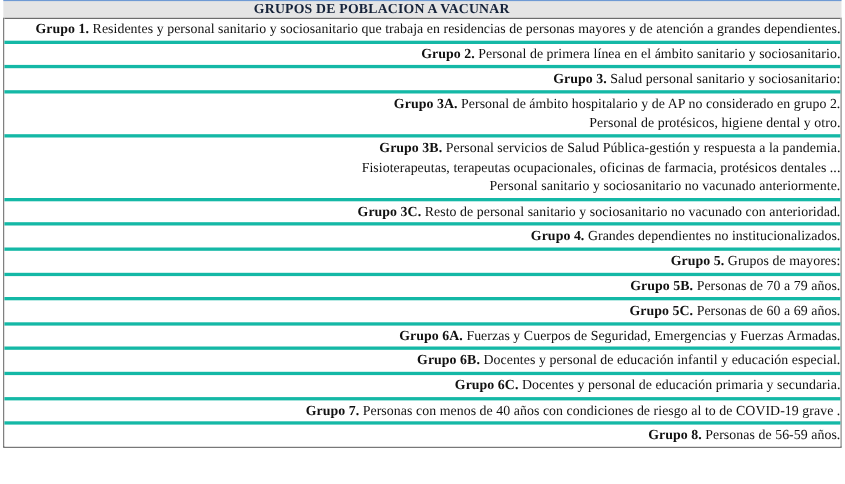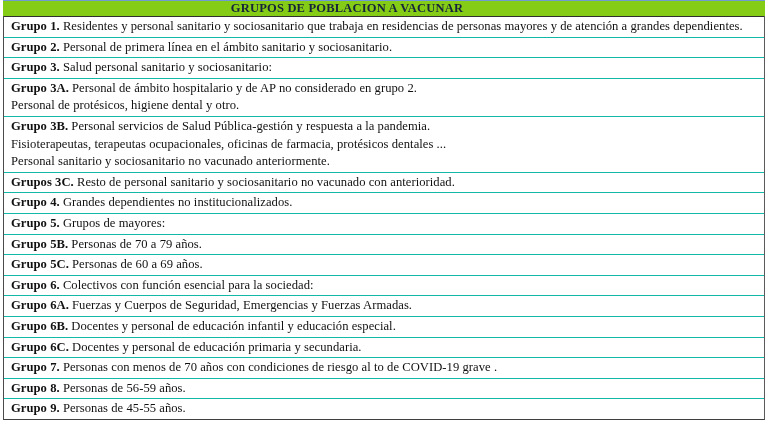--- a/index.html
+++ b/index.html
@@ -21,21 +21,21 @@
     position: relative;
     background: #ffffff;
   }
 
   
   .table-header {
     position: relative;
     margin-left: 3px;
     width: 762px;
     height: 16px;
-    background: #84cc16;
+    background: #e5e5e5;
     border-top: 1px solid #6f9ad4;
     box-sizing: border-box;
     text-decoration: underline;
   }
   .table-header .title {
     position: absolute;
     left: 0;
     right: 74px;
     top: 0;
     bottom: 0;
@@ -51,24 +51,25 @@
 
   
   .table-body {
     margin-left: 3px;
     width: 762px;
     box-sizing: border-box;
     border-left: 1px solid #4a4a4a;
     border-right: 1px solid #5a5a5a;
     border-bottom: 1px solid #3f3f3f;
     background: #ffffff;
+    text-align: right;
   }
 
   .row {
-    border-top: 1px solid #14b8a6;
+    border-top: 3px solid #14b8a6;
     box-sizing: border-box;
     padding: 1px 0 1px 7px;
     background: #ffffff;
   }
   .row:first-child {
     border-top: 1px solid #2f2f2f;
   }
 
   .line {
     font-size: 12.6px;
@@ -106,50 +107,44 @@
       <div class="row">
         <div class="line"><span class="lbl">Grupo 3A.</span><span class="txt"> Personal de ámbito hospitalario y de AP no considerado en grupo 2.</span></div>
         <div class="line"><span class="txt">Personal de protésicos, higiene dental y otro.</span></div>
       </div>
       <div class="row">
         <div class="line"><span class="lbl">Grupo 3B.</span><span class="txt"> Personal servicios de Salud Pública-gestión y respuesta a la pandemia.</span></div>
         <div class="line"><span class="txt">Fisioterapeutas, terapeutas ocupacionales, oficinas de farmacia, protésicos dentales ...</span></div>
         <div class="line"><span class="txt">Personal sanitario y sociosanitario no vacunado anteriormente.</span></div>
       </div>
       <div class="row">
-        <div class="line"><span class="lbl">Grupos 3C.</span><span class="txt"> Resto de personal sanitario y sociosanitario no vacunado con anterioridad.</span></div>
+        <div class="line"><span class="lbl">Grupo 3C.</span><span class="txt"> Resto de personal sanitario y sociosanitario no vacunado con anterioridad.</span></div>
       </div>
       <div class="row">
         <div class="line"><span class="lbl">Grupo 4.</span><span class="txt"> Grandes dependientes no institucionalizados.</span></div>
       </div>
       <div class="row">
         <div class="line"><span class="lbl">Grupo 5.</span><span class="txt"> Grupos de mayores:</span></div>
       </div>
       <div class="row">
         <div class="line"><span class="lbl">Grupo 5B.</span><span class="txt"> Personas de 70 a 79 años.</span></div>
       </div>
       <div class="row">
         <div class="line"><span class="lbl">Grupo 5C.</span><span class="txt"> Personas de 60 a 69 años.</span></div>
       </div>
       <div class="row">
-        <div class="line"><span class="lbl">Grupo 6.</span><span class="txt"> Colectivos con función esencial para la sociedad:</span></div>
-      </div>
-      <div class="row">
         <div class="line"><span class="lbl">Grupo 6A.</span><span class="txt"> Fuerzas y Cuerpos de Seguridad, Emergencias y Fuerzas Armadas.</span></div>
       </div>
       <div class="row">
         <div class="line"><span class="lbl">Grupo 6B.</span><span class="txt"> Docentes y personal de educación infantil y educación especial.</span></div>
       </div>
       <div class="row">
         <div class="line"><span class="lbl">Grupo 6C.</span><span class="txt"> Docentes y personal de educación primaria y secundaria.</span></div>
       </div>
       <div class="row">
-        <div class="line"><span class="lbl">Grupo 7.</span><span class="txt"> Personas con menos de 70 años con condiciones de riesgo al to de COVID-19 grave .</span></div>
+        <div class="line"><span class="lbl">Grupo 7.</span><span class="txt"> Personas con menos de 40 años con condiciones de riesgo al to de COVID-19 grave .</span></div>
       </div>
       <div class="row">
         <div class="line"><span class="lbl">Grupo 8.</span><span class="txt"> Personas de 56-59 años.</span></div>
-      </div>
-      <div class="row">
-        <div class="line"><span class="lbl">Grupo 9.</span><span class="txt"> Personas de 45-55 años.</span></div>
       </div>
     </div>
 
 </div>
 
 </body></html>

